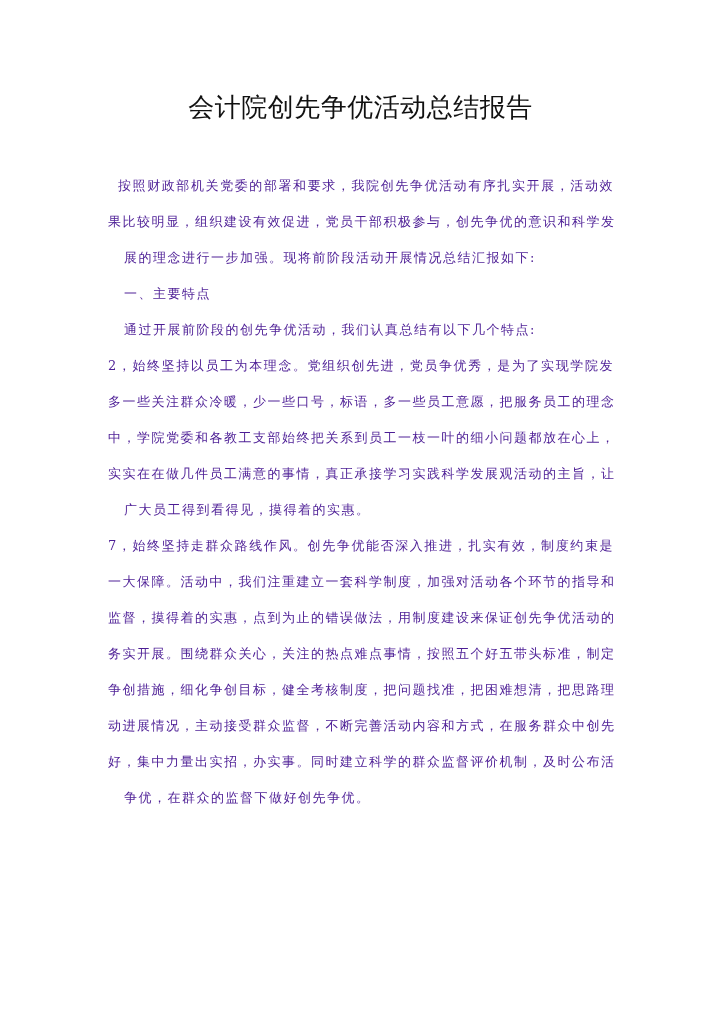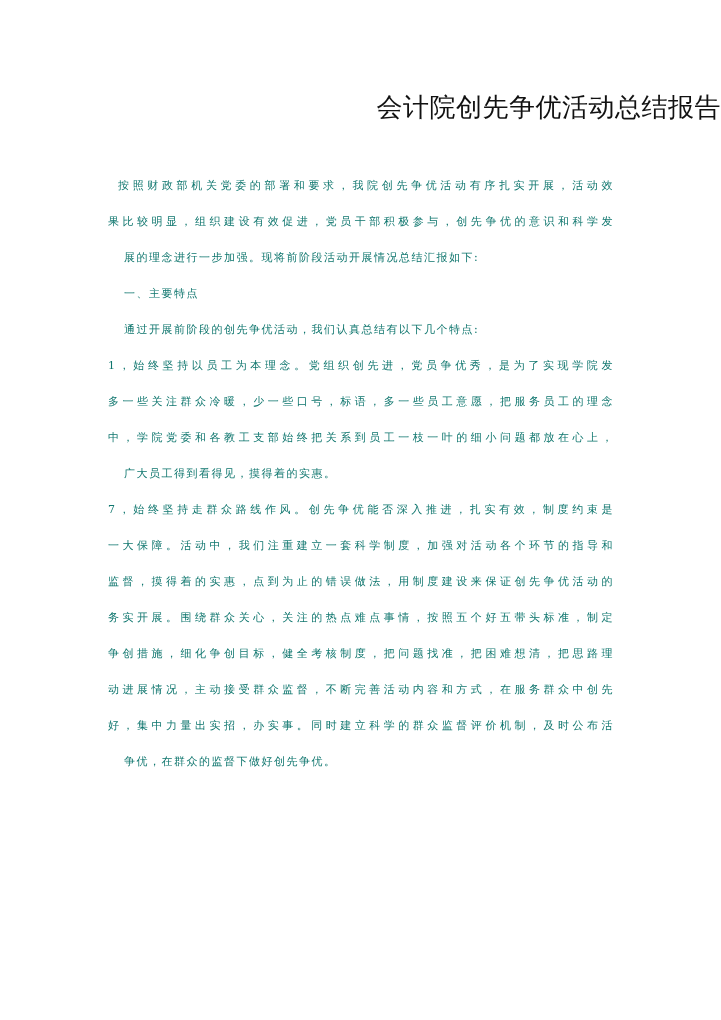--- a/index.html
+++ b/index.html
@@ -22,42 +22,42 @@
       width: 721px;
       height: 1020px;
       background: #ffffff;
     }
     .title {
       position: absolute;
       left: 0;
       width: 721px;
       top: 89px;
       height: 36px;
-      text-align: right;
+      text-align: center;
       font-family: "DejaVu Sans", "Liberation Sans", sans-serif;
       font-size: 26px;
       line-height: 36px;
       letter-spacing: 0.5px;
       color: #111111;
       margin: 0;
       font-weight: normal;
     }
     .body {
       position: absolute;
       left: 108px;
       top: 168px;
       width: 506px;
     }
     .line {
       display: block;
       height: 36px;
       line-height: 36px;
-      font-size: 11px;
+      font-size: 13px;
       white-space: nowrap;
-      color: #0f766e;
+      color: #4c1d95;
       letter-spacing: 1.5px;
       text-align: justify;
       text-align-last: justify;
     }
     .line.last {
       text-align-last: left;
       margin-left: 16px;
     }
     .line.indent {
       padding-left: 10px;
@@ -78,23 +78,24 @@
 
     <div>
       <span class="line last">一、主要特点</span>
     </div>
 
     <div>
       <span class="line last">通过开展前阶段的创先争优活动，我们认真总结有以下几个特点:</span>
     </div>
 
     <div>
-      <span class="line">1，始终坚持以员工为本理念。党组织创先进，党员争优秀，是为了实现学院发</span>
+      <span class="line">2，始终坚持以员工为本理念。党组织创先进，党员争优秀，是为了实现学院发</span>
       <span class="line">多一些关注群众冷暖，少一些口号，标语，多一些员工意愿，把服务员工的理念</span>
       <span class="line">中，学院党委和各教工支部始终把关系到员工一枝一叶的细小问题都放在心上，</span>
+      <span class="line">实实在在做几件员工满意的事情，真正承接学习实践科学发展观活动的主旨，让</span>
       <span class="line last">广大员工得到看得见，摸得着的实惠。</span>
     </div>
 
     <div>
       <span class="line">7，始终坚持走群众路线作风。创先争优能否深入推进，扎实有效，制度约束是</span>
       <span class="line">一大保障。活动中，我们注重建立一套科学制度，加强对活动各个环节的指导和</span>
       <span class="line">监督，摸得着的实惠，点到为止的错误做法，用制度建设来保证创先争优活动的</span>
       <span class="line">务实开展。围绕群众关心，关注的热点难点事情，按照五个好五带头标准，制定</span>
       <span class="line">争创措施，细化争创目标，健全考核制度，把问题找准，把困难想清，把思路理</span>
       <span class="line">动进展情况，主动接受群众监督，不断完善活动内容和方式，在服务群众中创先</span>

